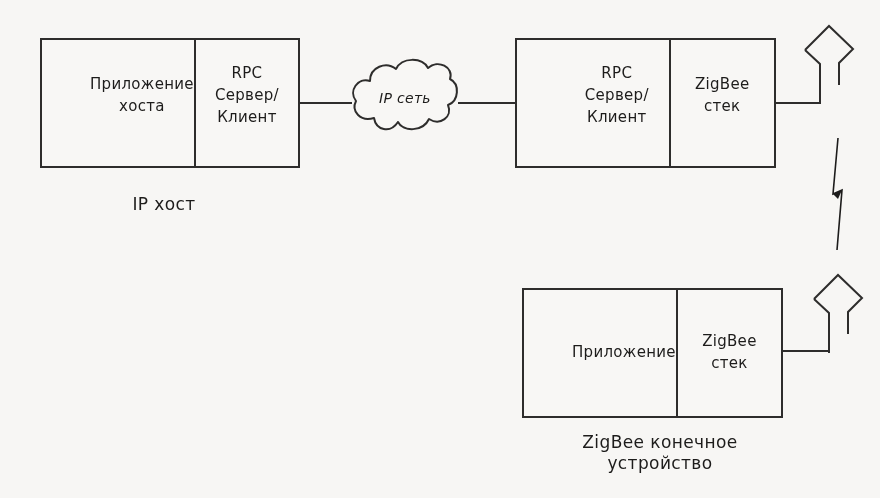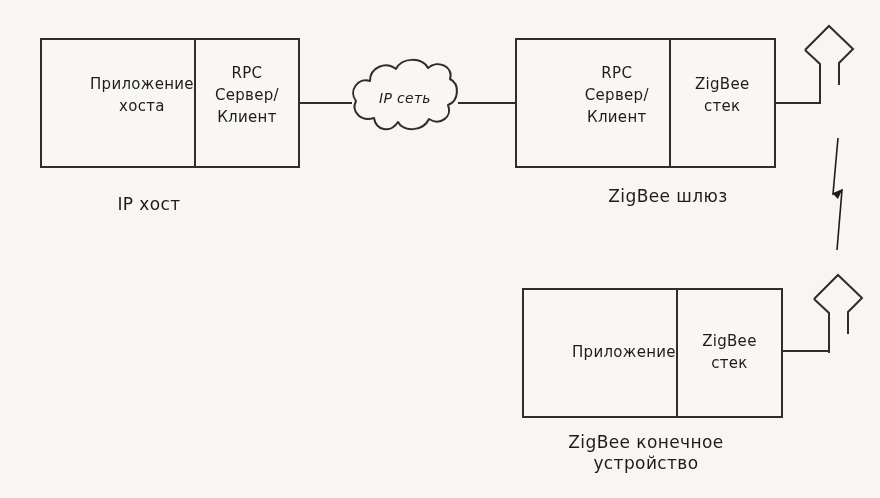--- a/index.html
+++ b/index.html
@@ -66,21 +66,21 @@
   <div class="block top-block" style="left:40px; top:38px; width:260px; height:130px;">
     <div class="cell divider">
       <span class="cell-text">Приложение
 хоста</span>
     </div>
     <div class="cell">
       <span class="cell-text">RPC
 Сервер/Клиент</span>
     </div>
   </div>
-  <div class="caption" style="left:49px; top:194px; width:200px;">IP хост</div>
+  <div class="caption" style="left:64px; top:194px; width:200px;">IP хост</div>
 
   <div class="hline" style="left:300px; top:102px; width:52px;"></div>
 
   <div class="cloud-wrap">
     <svg width="110" height="84" viewBox="0 0 110 84">
       <path d="M 24,62
                C 10,66 1,55 6,45
                C -2,35 8,21 20,25
                C 20,11 36,5 46,13
                C 52,1 72,1 78,12
@@ -98,21 +98,20 @@
   <div class="block top-block" style="left:515px; top:38px; width:261px; height:130px;">
     <div class="cell divider">
       <span class="cell-text">RPC
 Сервер/Клиент</span>
     </div>
     <div class="cell">
       <span class="cell-text">ZigBee
 стек</span>
     </div>
   </div>
-  <div class="caption" style="left:568px; top:186px; width:200px;">ZigBee шлюз</div>
 
   <div class="hline" style="left:776px; top:102px; width:45px;"></div>
   <svg class="icon-abs" style="left:802px; top:23px;" width="56" height="82" viewBox="0 0 56 82">
     <path d="M3,27 L27,3 L51,26 L37,40 L37,62" fill="none" stroke="#2e2d2c" stroke-width="2"></path>
     <path d="M3,27 L18,41 L18,81" fill="none" stroke="#2e2d2c" stroke-width="2"></path>
   </svg>
 
   <svg class="icon-abs" style="left:826px; top:132px;" width="24" height="124" viewBox="0 0 24 124">
     <path d="M12,6 L7,62 L16,58 L11,118" fill="none" stroke="#1d1c1b" stroke-width="1.6"></path>
     <polygon points="7,62 16,58 12,67" fill="#1d1c1b"></polygon>
@@ -120,21 +119,21 @@
 
   <div class="block" style="left:522px; top:288px; width:261px; height:130px;">
     <div class="cell divider">
       <span class="cell-text">Приложение</span>
     </div>
     <div class="cell">
       <span class="cell-text">ZigBee
 стек</span>
     </div>
   </div>
-  <div class="caption" style="left:546px; top:432px; width:200px;">ZigBee конечное
+  <div class="caption" style="left:560px; top:432px; width:200px;">ZigBee конечное
 устройство</div>
 
   <div class="hline" style="left:783px; top:350px; width:47px;"></div>
   <svg class="icon-abs" style="left:811px; top:272px;" width="56" height="82" viewBox="0 0 56 82">
     <path d="M3,27 L27,3 L51,26 L37,40 L37,62" fill="none" stroke="#2e2d2c" stroke-width="2"></path>
     <path d="M3,27 L18,41 L18,81" fill="none" stroke="#2e2d2c" stroke-width="2"></path>
   </svg>
 
 </div>
 

